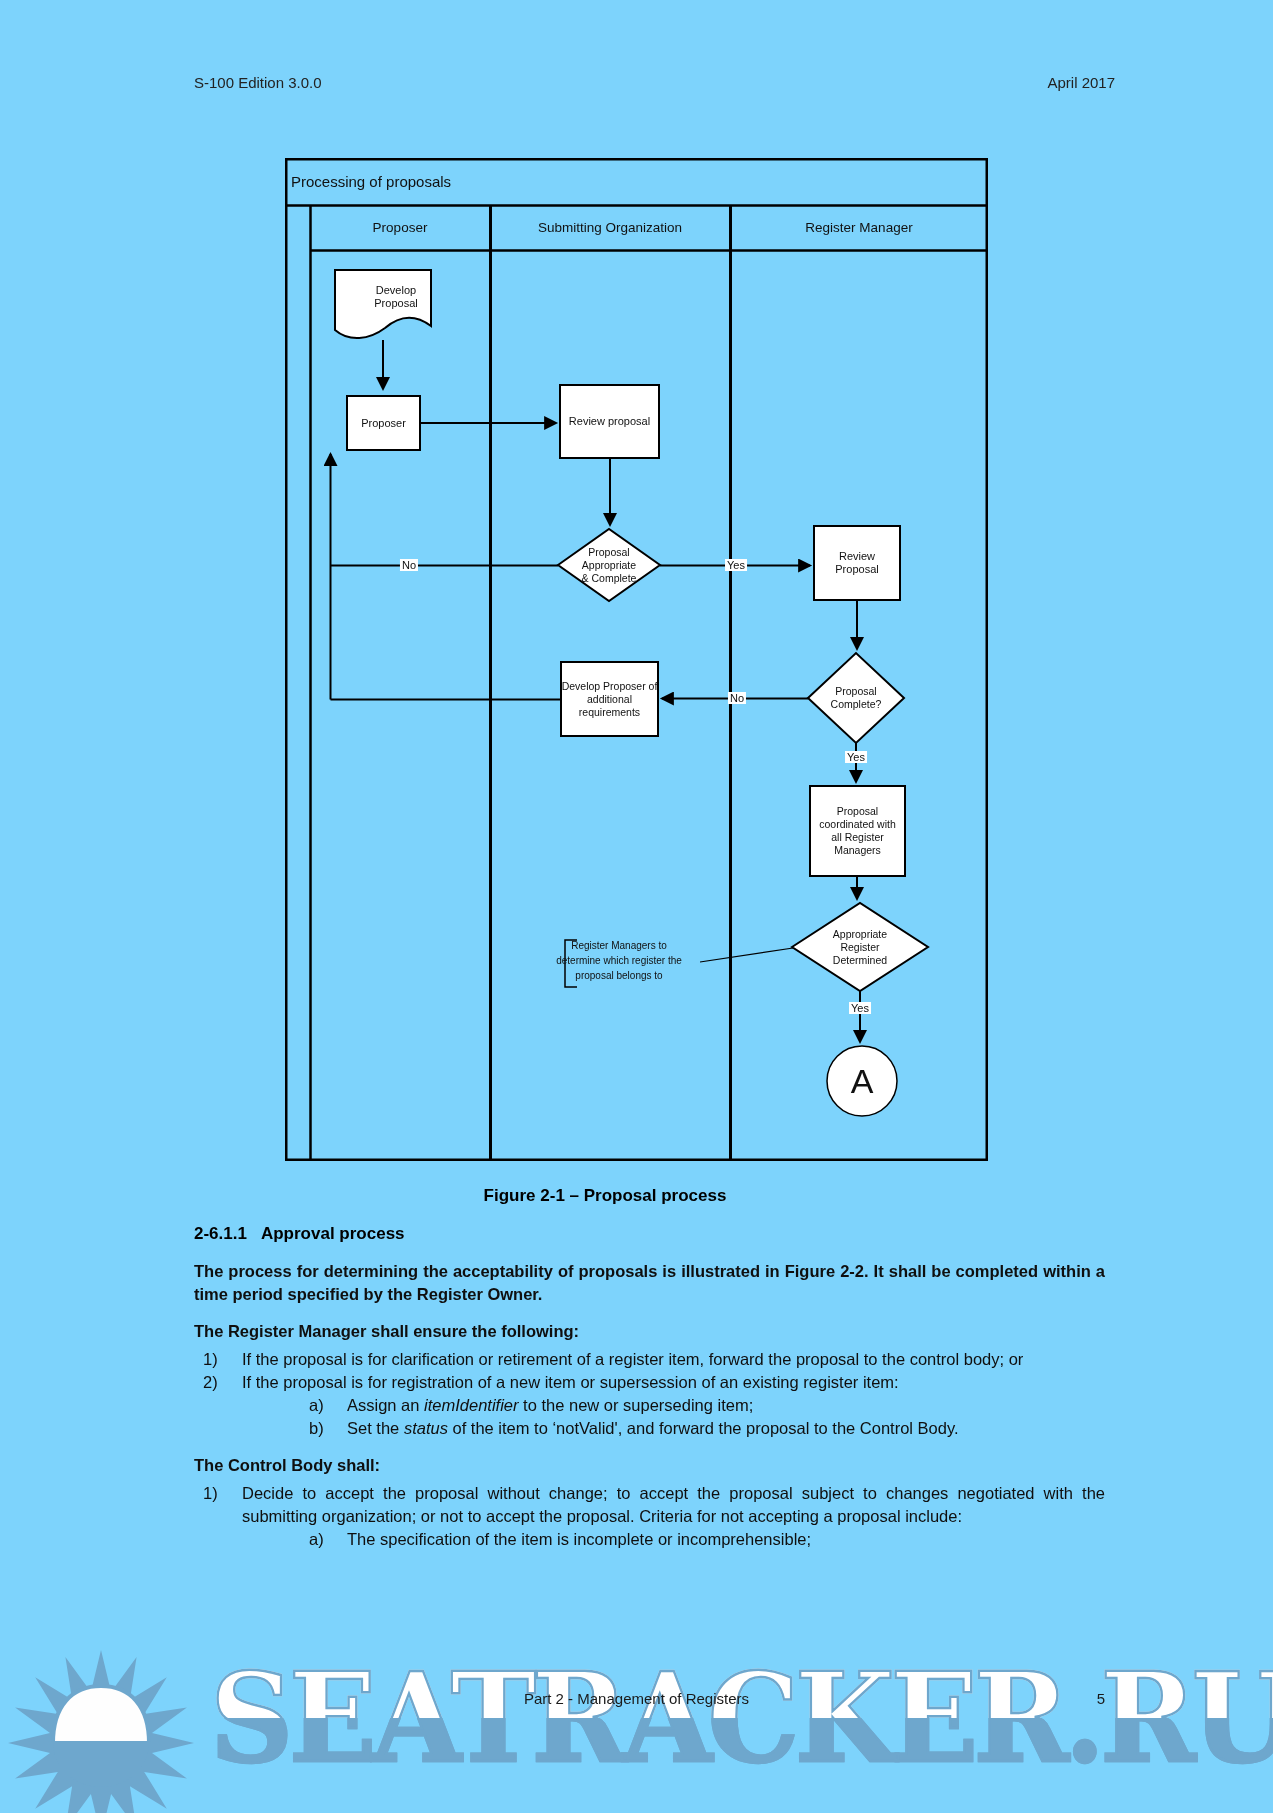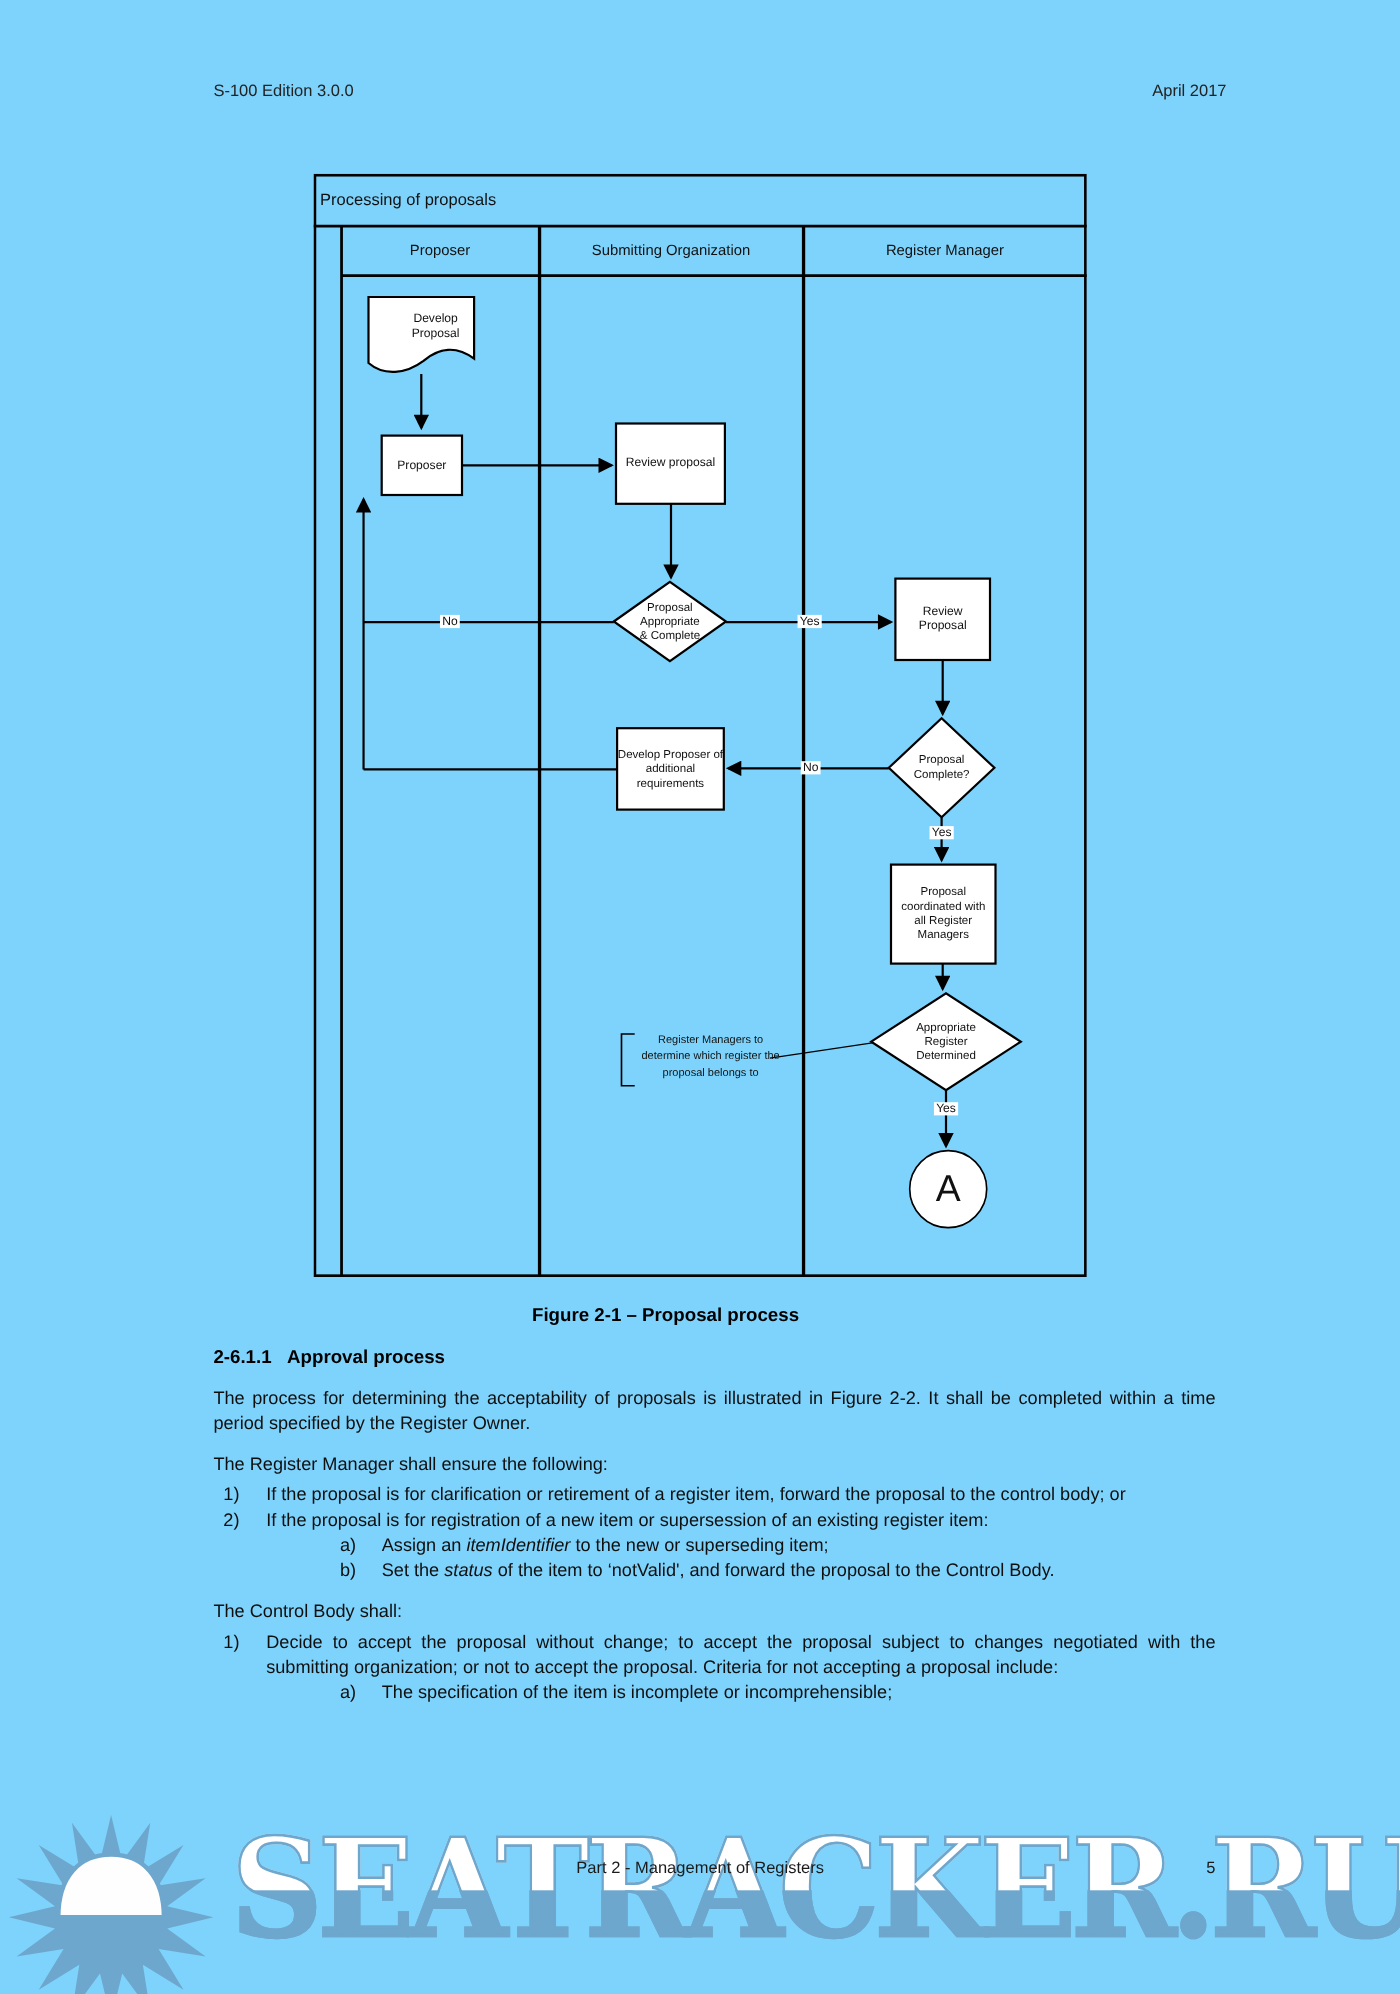--- a/index.html
+++ b/index.html
@@ -16,21 +16,21 @@
   .lanehdr{top:47px;height:45px;line-height:45px;text-align:center;font-size:13.5px;color:#111;}
   .nlabel{display:flex;align-items:center;justify-content:center;text-align:center;
           white-space:pre-line;font-size:11px;line-height:13px;color:#111;}
   .dlabel{font-size:10.5px;line-height:13px;}
   .elabel{transform:translate(-50%,-50%);background:#fff;padding:0 2px;font-size:11px;color:#111;}
   .annot{font-size:10px;line-height:15px;text-align:center;white-space:pre-line;color:#111;}
   .conn-a{font-size:34px;display:flex;align-items:center;justify-content:center;color:#111;}
   .caption{font-weight:bold;font-size:17px;text-align:center;color:#000;}
   
   #content{left:194px;top:1260px;width:911px;font-size:16.5px;line-height:23px;text-align:justify;color:#0f0f0f;}
-  #content p{margin:0 0 14px 0;}
+  #content p{margin:0 0 14px 0;font-weight:bold;}
   #content p.tight{margin:0 0 5px 0;}
   .li{display:flex;}
   .li .num{flex:0 0 39px;margin-left:9px;}
   .li .txt{flex:1;text-align:justify;}
   .li2{display:flex;}
   .li2 .num{flex:0 0 38px;margin-left:115px;}
   .li2 .txt{flex:1;text-align:justify;}
   .em{font-style:italic;}
   .heading{font-weight:bold;font-size:17px;color:#000;}
   .heading .hnum{margin-right:14px;}
@@ -128,21 +128,21 @@
 Register
 Determined</div>
     <div class="abs conn-a" style="left:542px;top:888px;width:70px;height:70px;">A</div>
 
     <div class="abs elabel" style="left:124px;top:407px;">No</div>
     <div class="abs elabel" style="left:451px;top:407px;">Yes</div>
     <div class="abs elabel" style="left:452px;top:540px;">No</div>
     <div class="abs elabel" style="left:571px;top:599px;">Yes</div>
     <div class="abs elabel" style="left:575px;top:850px;">Yes</div>
 
-    <div class="abs annot" style="left:295px;top:780px;width:132px;">Register Managers to
+    <div class="abs annot" style="left:268px;top:780px;width:132px;">Register Managers to
 determine which register the
 proposal belongs to</div>
   </div>
 
   <div class="abs caption" style="left:285px;top:1186px;width:640px;">Figure 2-1 – Proposal process</div>
 
   <div class="abs heading" style="left:194px;top:1224px;">
     <span class="hnum">2-6.1.1</span><span>Approval process</span>
   </div>
 

